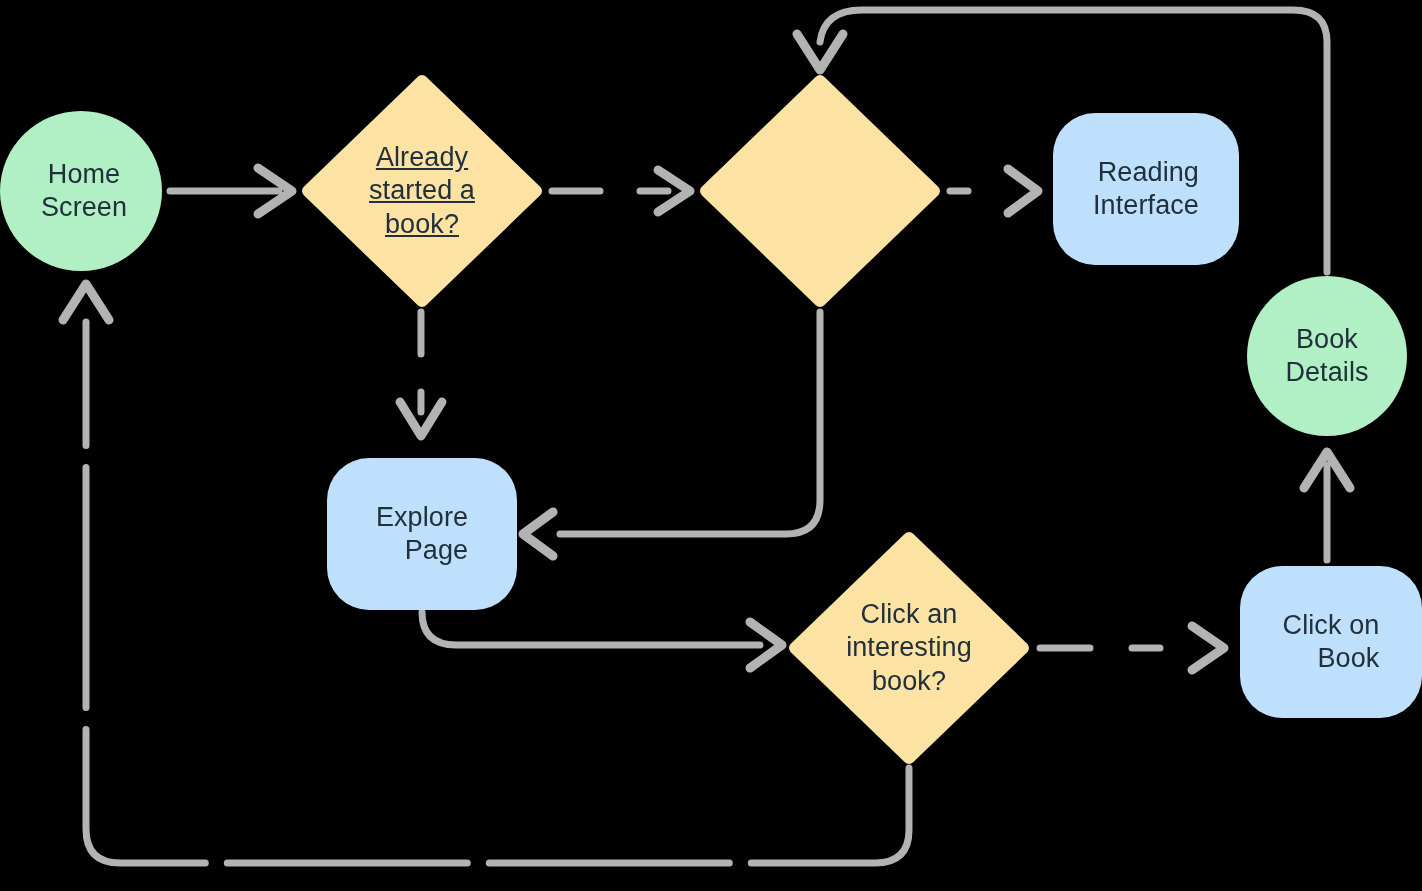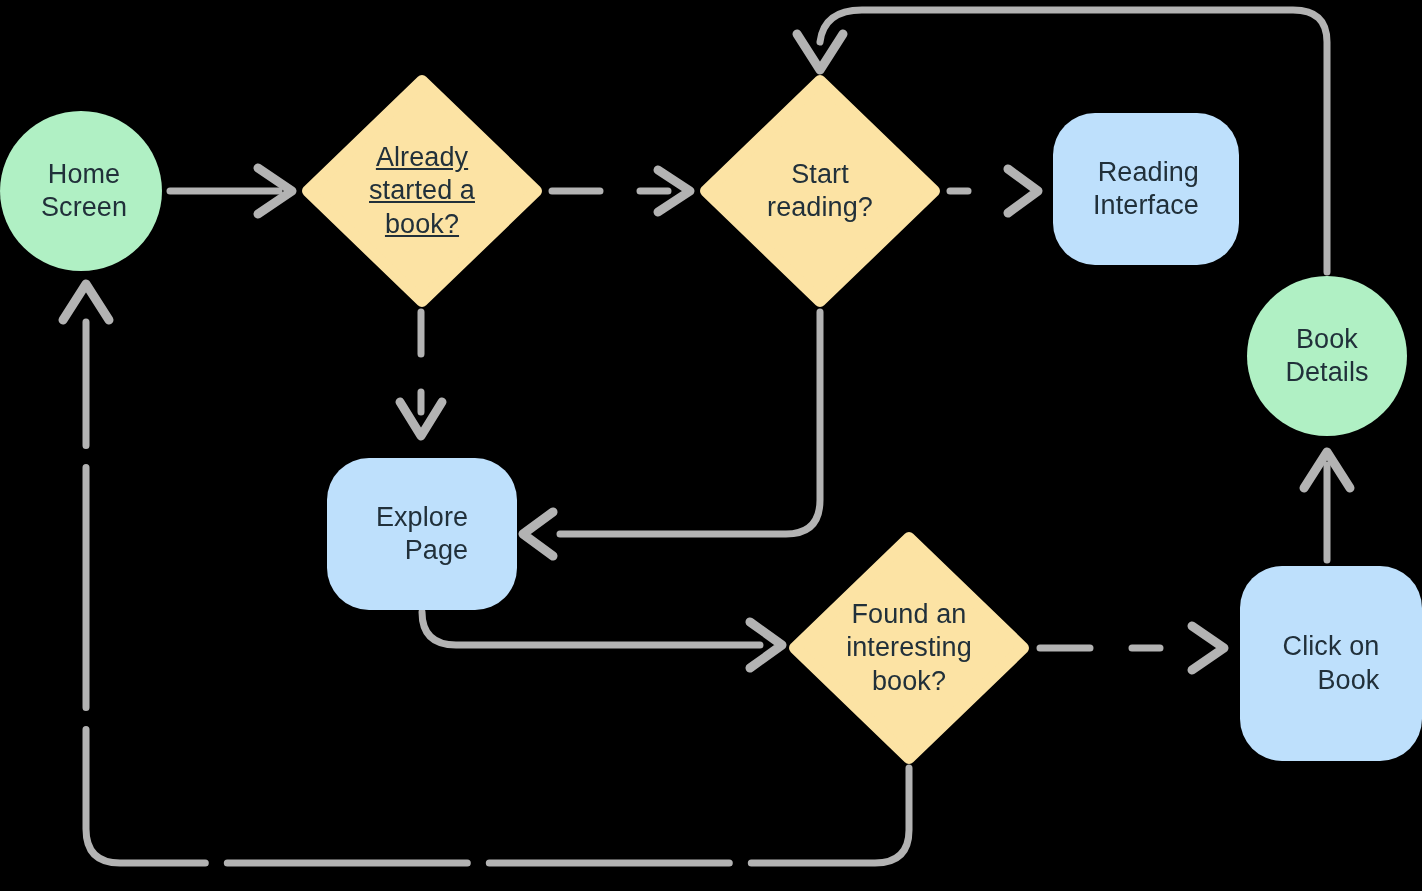--- a/index.html
+++ b/index.html
@@ -121,22 +121,20 @@
     </svg>
     <span class="label">Already
 started a
 book?</span>
   </div>
 
   <div class="node node-decision" style="left:700px; top:75px; width:240px; height:232px;">
     <svg class="diamond-shape" viewBox="0 0 240 232" preserveAspectRatio="none">
       <path d="M120 6 L234 116 L120 226 L6 116 Z" fill="#fce3a4" stroke="#fce3a4" stroke-width="12" stroke-linejoin="round"></path>
     </svg>
-    <span class="label">Start
-reading?</span>
   </div>
 
   <div class="node node-process" style="left:1053px; top:113px; width:186px; height:152px; background:#bee0fc;">
     <span class="label">Reading
 Interface</span>
   </div>
 
   <div class="node node-terminator" style="left:1247px; top:276px; width:160px; height:160px; background:#b0f0c4;">
     <span class="label">Book
 Details</span>
@@ -144,23 +142,23 @@
 
   <div class="node node-process" style="left:327px; top:458px; width:190px; height:152px; background:#bee0fc;">
     <span class="label">Explore
 Page</span>
   </div>
 
   <div class="node node-decision" style="left:789px; top:532px; width:240px; height:232px;">
     <svg class="diamond-shape" viewBox="0 0 240 232" preserveAspectRatio="none">
       <path d="M120 6 L234 116 L120 226 L6 116 Z" fill="#fce3a4" stroke="#fce3a4" stroke-width="12" stroke-linejoin="round"></path>
     </svg>
-    <span class="label">Found an
+    <span class="label">Click an
 interesting
 book?</span>
   </div>
 
-  <div class="node node-process" style="left:1240px; top:566px; width:182px; height:195px; background:#bee0fc;">
+  <div class="node node-process" style="left:1240px; top:566px; width:182px; height:152px; background:#bee0fc;">
     <span class="label">Click on
 Book</span>
   </div>
 
 </div>
 
 </body></html>

